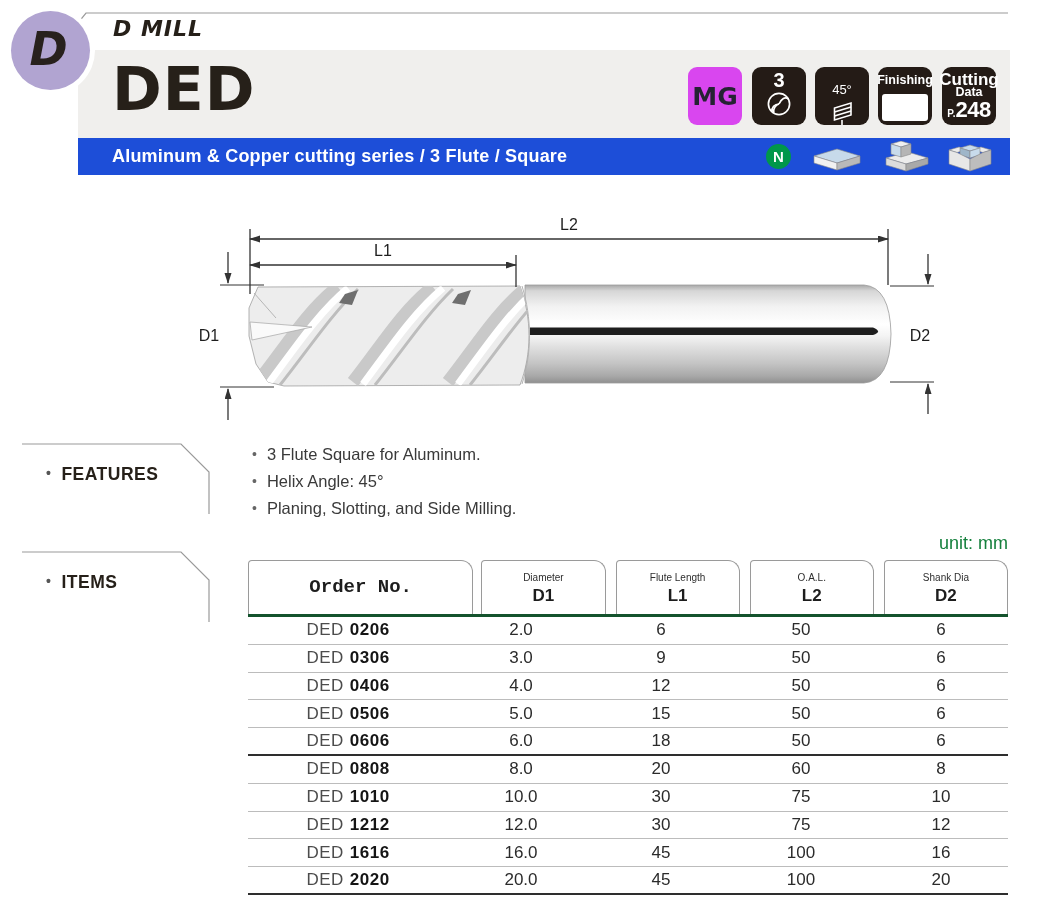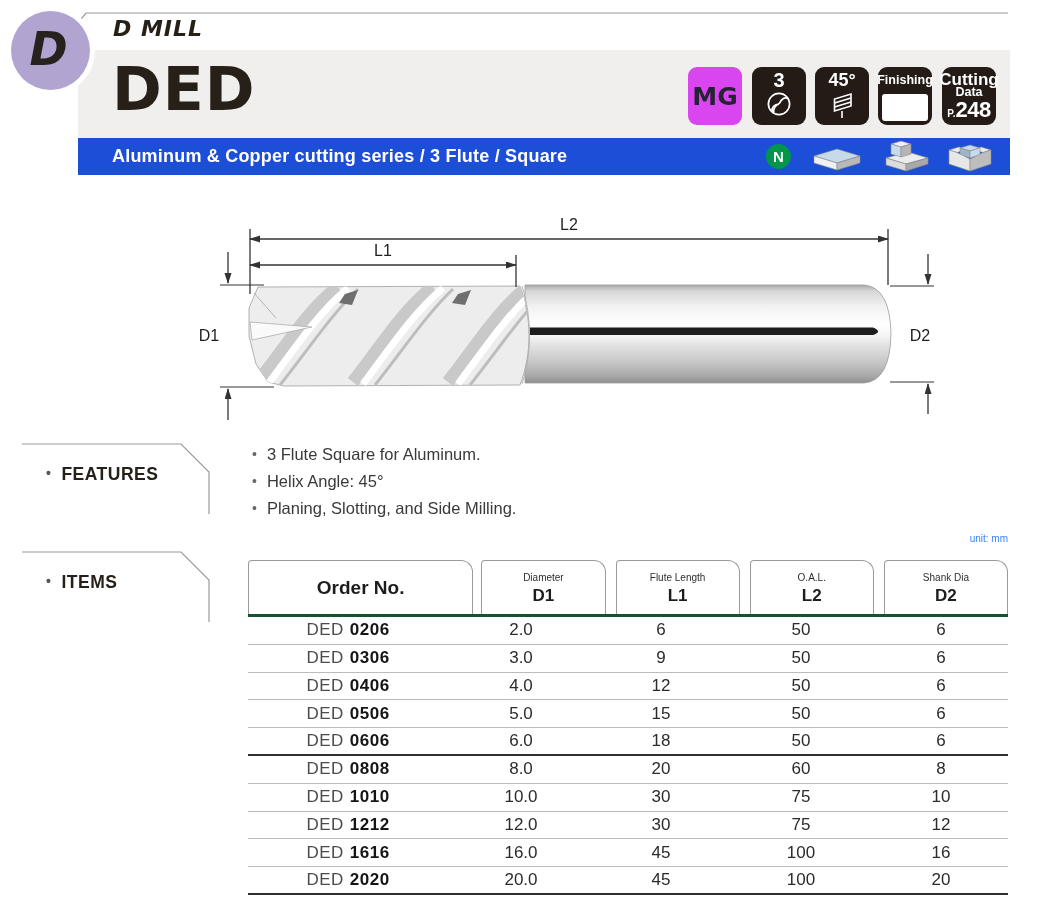--- a/index.html
+++ b/index.html
@@ -20,21 +20,21 @@
        font-size:60px;line-height:72px;color:#262019;letter-spacing:1px;}
 
   
   .sbox{top:67px;width:54px;height:58px;border-radius:9px;background:#241b16;
         display:flex;flex-direction:column;align-items:center;color:#fff;}
   #mgbox{left:688px;background:#d946ef;justify-content:center;}
   #mgbox span{font-family:"DejaVu Sans",sans-serif;font-weight:900;font-size:25px;color:#252233;}
   #fl3box{left:752px;}
   #fl3box .num{font-weight:bold;font-size:20px;line-height:22px;margin-top:2px;}
   #h45box{left:815px;}
-  #h45box .num{font-weight:bold;font-size:18px;line-height:21px;margin-top:3px;}
+  #h45box .num{font-weight:normal;font-size:13px;line-height:21px;margin-top:12px;}
   #finbox{left:878px;position:absolute;}
   #finbox .lbl{font-weight:bold;font-size:12.5px;margin-top:6px;}
   #finbox .white{position:absolute;left:4px;right:4px;bottom:4px;top:27px;background:#fff;border-radius:3px;}
   #cutbox{left:942px;justify-content:flex-start;}
   #cutbox .l1{font-weight:bold;font-size:17px;line-height:13px;margin-top:6px;}
   #cutbox .l2{font-weight:bold;font-size:12.5px;line-height:13px;}
   #cutbox .pg{display:flex;align-items:baseline;line-height:22px;}
   #cutbox .pp{font-weight:bold;font-size:10px;}
   #cutbox .pn{font-weight:bold;font-size:22px;letter-spacing:-0.5px;}
 
@@ -47,31 +47,31 @@
   #nbadge span{color:#fff;font-weight:bold;font-size:15px;}
 
   
   .tabline{stroke:#9a9a9a;stroke-width:1.2;fill:none;}
   .seclabel{font-weight:bold;font-size:17.5px;color:#262019;letter-spacing:0.5px;}
   .seclabel .b{color:#555;font-size:14px;margin-right:10px;vertical-align:2px;}
   #featlist{left:252px;top:441px;font-size:16.5px;color:#3a3a3a;}
   #featlist .row{display:flex;line-height:27px;}
   #featlist .b{color:#666;margin-right:10px;font-size:14px;}
 
-  #unitnote{left:900px;top:533px;width:108px;text-align:right;font-size:10px;color:#3b82f6;}
+  #unitnote{left:900px;top:533px;width:108px;text-align:right;font-size:18px;color:#15803d;}
 
   
   #tablewrap{left:248px;top:560px;width:760px;}
   #thead{display:flex;height:54px;}
   .hcell{box-sizing:border-box;border:1px solid #9a9a9a;border-bottom:none;
          border-radius:4px 12px 0 0;display:flex;flex-direction:column;
          align-items:center;justify-content:center;background:#fff;}
   .hcell .nm{font-size:10px;color:#2e2e2e;line-height:17px;}
   .hcell .sub{font-size:17px;font-weight:bold;color:#1d1d1d;line-height:20px;}
-  #hc0{width:236px;}
+  #hc0{width:236px;font-family:Liberation Mono, monospace;}
   #hc0 .nm{font-size:19px;font-weight:bold;color:#1d1d1d;}
   #hc1{width:130px;margin-left:8px;}
   .hgap{margin-left:10px;width:130px;}
   #tbody{border-top:3px solid #14532d;}
   .trow{display:flex;align-items:center;box-sizing:border-box;height:27.8px;
         border-bottom:1px solid #bcbcbc;font-size:17px;color:#2b2b2b;}
   .trow.thick{border-bottom:2.6px solid #2e2e2e;}
   .c-order{width:200px;text-align:center;}
   .c-order .ser{color:#4c4c4c;letter-spacing:0.5px;}
   .c-order .code{font-weight:bold;color:#151515;margin-left:6px;letter-spacing:0.5px;}

